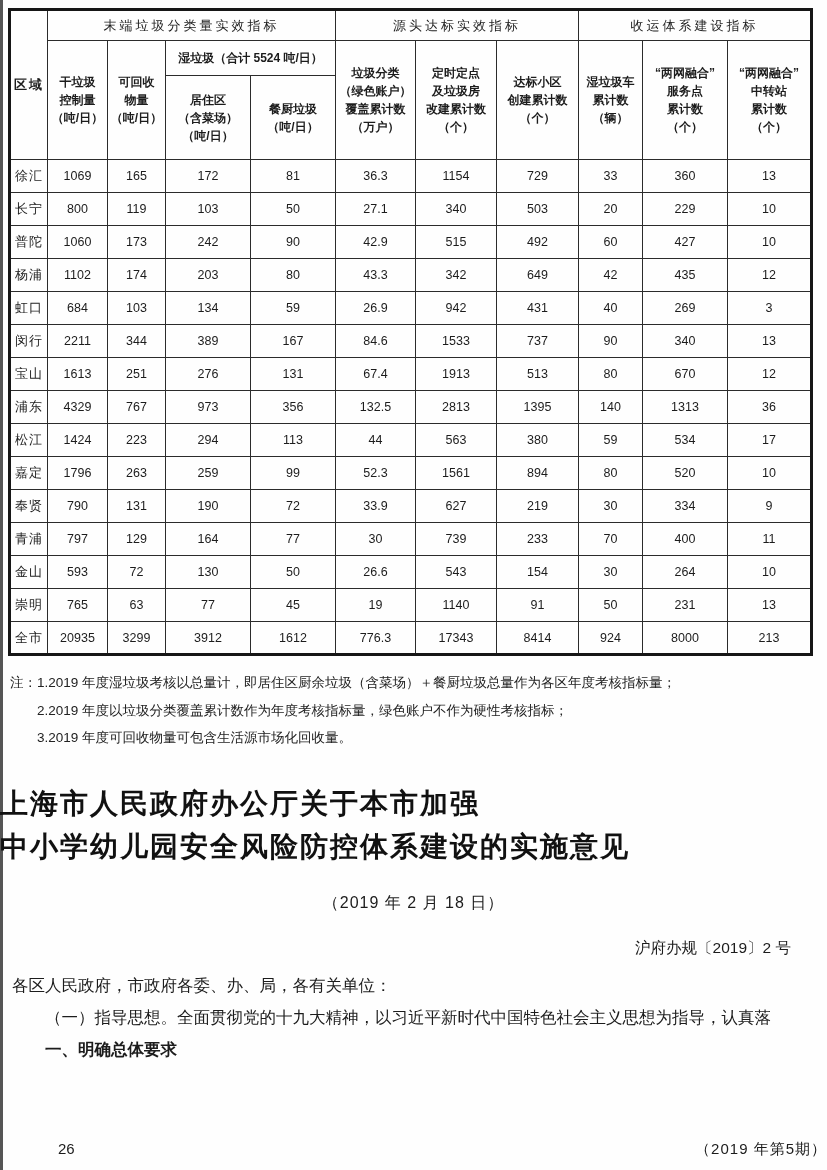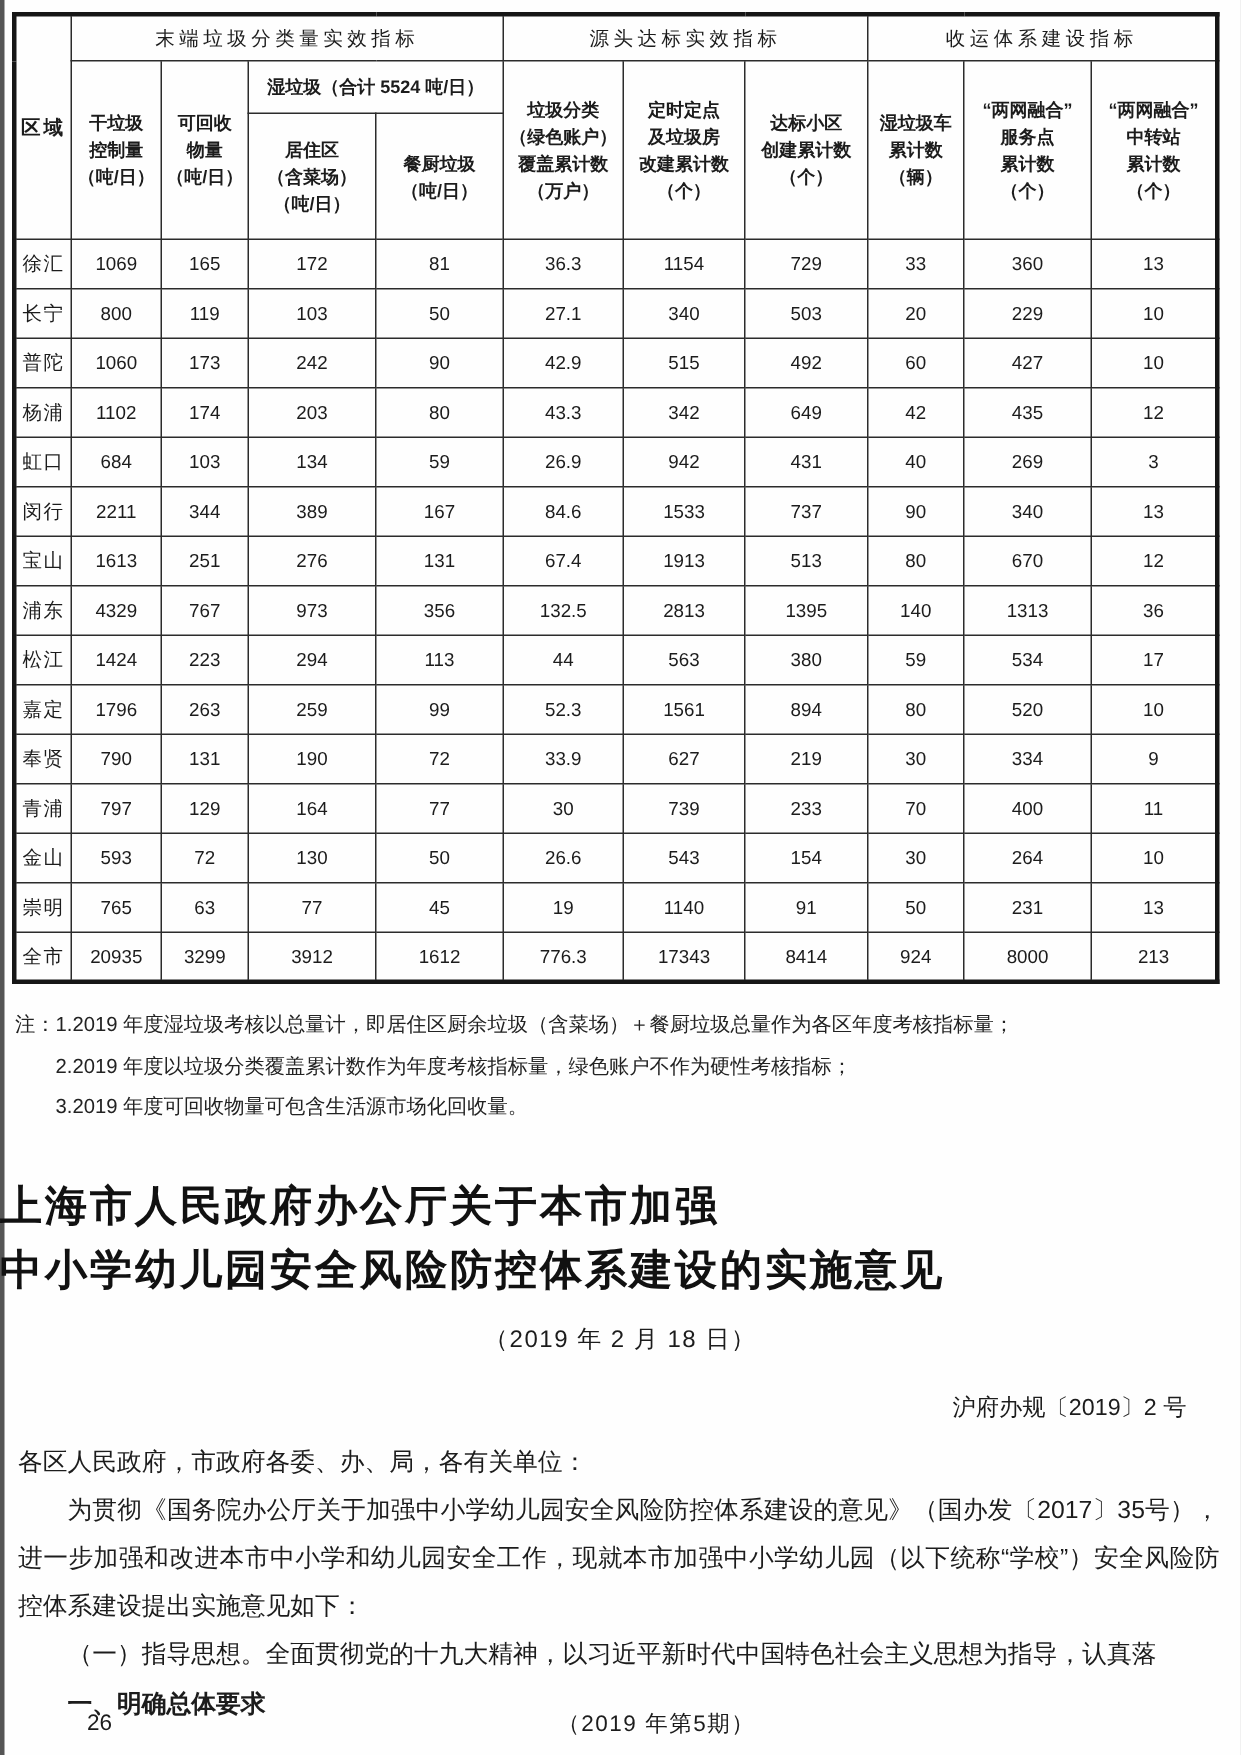--- a/index.html
+++ b/index.html
@@ -45,30 +45,30 @@
   }
   .notes .prefix { white-space:nowrap; }
   
   .doc-title {
     margin-top:30px;
     text-align:left;
     font-size:28px; font-weight:bold;
     letter-spacing:2px; line-height:1.55;
     color:#111;
   }
-  .doc-date { text-align:center; font-size:16px; margin-top:14px; letter-spacing:1px; }
+  .doc-date { text-align:center; font-size:16px; margin-top:24px; letter-spacing:1px; }
   .doc-number { text-align:right; padding-right:36px; font-size:15.5px; margin-top:24px; }
   .doc-body { padding:10px 14px 0 12px; font-size:16.5px; line-height:1.95; text-align:justify; }
   .doc-body p { margin:0; }
   .indent { text-indent:2em; }
   .bold { font-weight:bold; }
   
   .footer { position:absolute; bottom:8px; left:0; right:0; height:22px; font-size:15px; }
   .footer .pageno { position:absolute; left:58px; top:0; }
-  .footer .issue { text-align:center; letter-spacing:1px;padding-left:48px; }
+  .footer .issue { text-align:right; letter-spacing:1px;padding-left:48px; }
 </style>
 </head>
 <body>
 
 <div class="page">
 
   <table class="stats">
     <colgroup>
       <col style="width:38px">
         <col style="width:60px">
@@ -340,21 +340,20 @@
     <div>上海市人民政府办公厅关于本市加强</div>
     <div>中小学幼儿园安全风险防控体系建设的实施意见</div>
   </div>
 
   <div class="doc-date">（2019 年 2 月 18 日）</div>
 
   <div class="doc-number">沪府办规〔2019〕2 号</div>
 
   <div class="doc-body">
     <p>各区人民政府，市政府各委、办、局，各有关单位：</p>
-    <p class="indent">为贯彻《国务院办公厅关于加强中小学幼儿园安全风险防控体系建设的意见》（国办发〔2017〕35号），进一步加强和改进本市中小学和幼儿园安全工作，现就本市加强中小学幼儿园（以下统称“学校”）安全风险防控体系建设提出实施意见如下：</p>
     <p class="indent">（一）指导思想。全面贯彻党的十九大精神，以习近平新时代中国特色社会主义思想为指导，认真落</p>
     <p class="indent bold">一、明确总体要求</p>
   </div>
 
   <div class="footer">
     <span class="pageno">26</span>
     <div class="issue">（2019 年第5期）</div>
   </div>
 
 </div>

